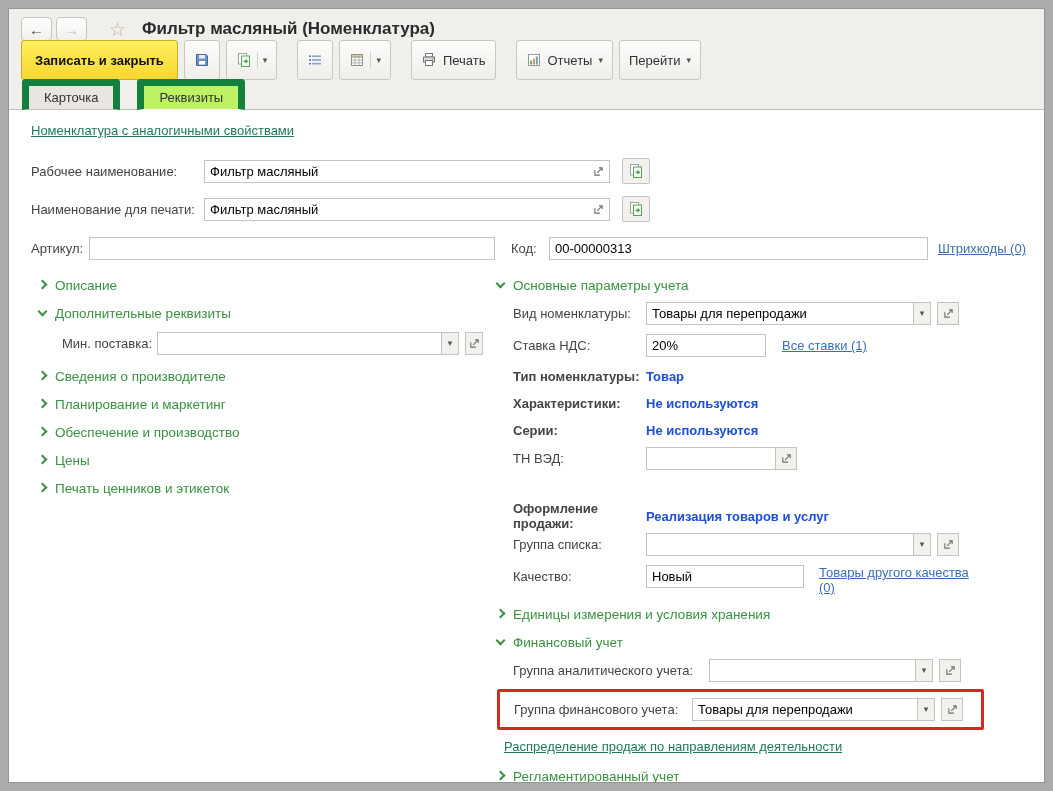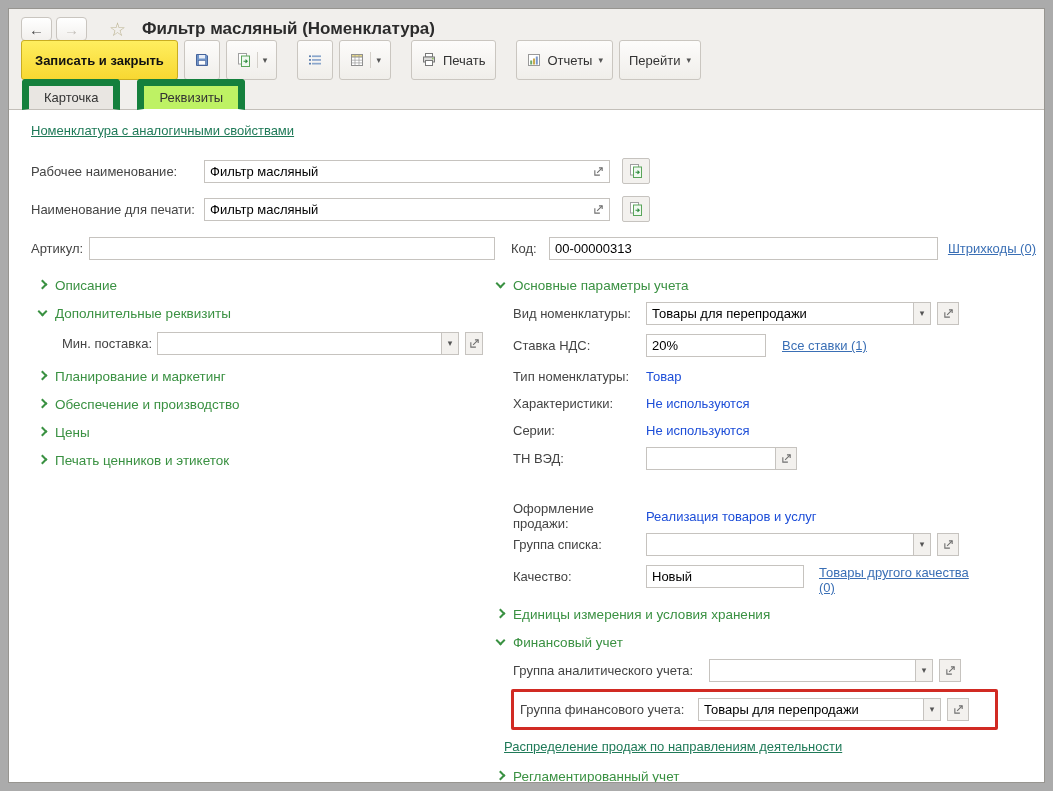--- a/index.html
+++ b/index.html
@@ -108,25 +108,25 @@
   .left-col  { position:absolute; left:22px;  top:0; width:452px;text-align:center; }
   .right-col { position:absolute; left:488px; top:0; width:549px; }
 
   .left-col .sect { padding-left:8px; }
   .minsupply { margin:2px 0 12px 26px; display:flex; align-items:center; }
 
   .rrow { display:flex; align-items:center; padding-left:16px; margin-bottom:9px; }
   .rlbl { flex:0 0 133px; color:#444; }
   .rlbl.wide { flex:0 0 196px; }
   .rlbl.finw { flex:0 0 178px; }
-  .rrow.text { height:20px; margin-bottom:7px; }
+  .rrow.text { height:20px; margin-bottom:7px;font-weight:bold; }
 
   .redbox {
     border:3px solid #d12a23; border-radius:2px; width:487px;
-    padding:6px 6px; margin-bottom:9px;margin-left:14px;
+    padding:6px 14px; margin-bottom:9px;
   }
   .redbox .rrow { padding-left:0; margin-bottom:0; }
 
   .qlink { display:inline-block; width:162px; margin-left:15px; line-height:15px; }
   .distr-link { display:inline-block; margin:0 0 13px 7px; }
 </style>
 </head>
 <body>
 
 <svg width="0" height="0" style="position:absolute">
@@ -270,21 +270,21 @@
           </span>
       </span>
       <button class="sq big">
           <svg class="ic16">
             <use href="#ic-pages"></use>
           </svg>
         </button>
     </div>
 
     
-    <div class="frow" style="margin-top:15px; margin-right:8px">
+    <div class="frow" style="margin-top:15px; margin-right:18px">
       <span class="lbl" style="flex:0 0 58px">Артикул:</span>
       <span class="tbox" style="width:406px">
           <span class="val"></span>
         </span>
       <span class="lbl" style="flex:0 0 38px; margin-left:16px">Код:</span>
       <span class="tbox" style="flex:1 1 auto">
           <span class="val">00-00000313</span>
         </span>
       <a class="lnk blue" style="margin-left:10px; white-space:nowrap">Штрихкоды (0)</a>
     </div>
@@ -311,20 +311,24 @@
                 <span class="caret">▾</span>
               </span>
           </span>
           <button class="sq">
               <svg class="ic12">
                 <use href="#ic-open"></use>
               </svg>
             </button>
         </div>
 
+        <div class="sect">
+            <span class="chv"></span>
+            <span>Сведения о производителе</span>
+          </div>
         <div class="sect">
             <span class="chv"></span>
             <span>Планирование и маркетинг</span>
           </div>
         <div class="sect">
             <span class="chv"></span>
             <span>Обеспечение и производство</span>
           </div>
         <div class="sect">
             <span class="chv"></span>

